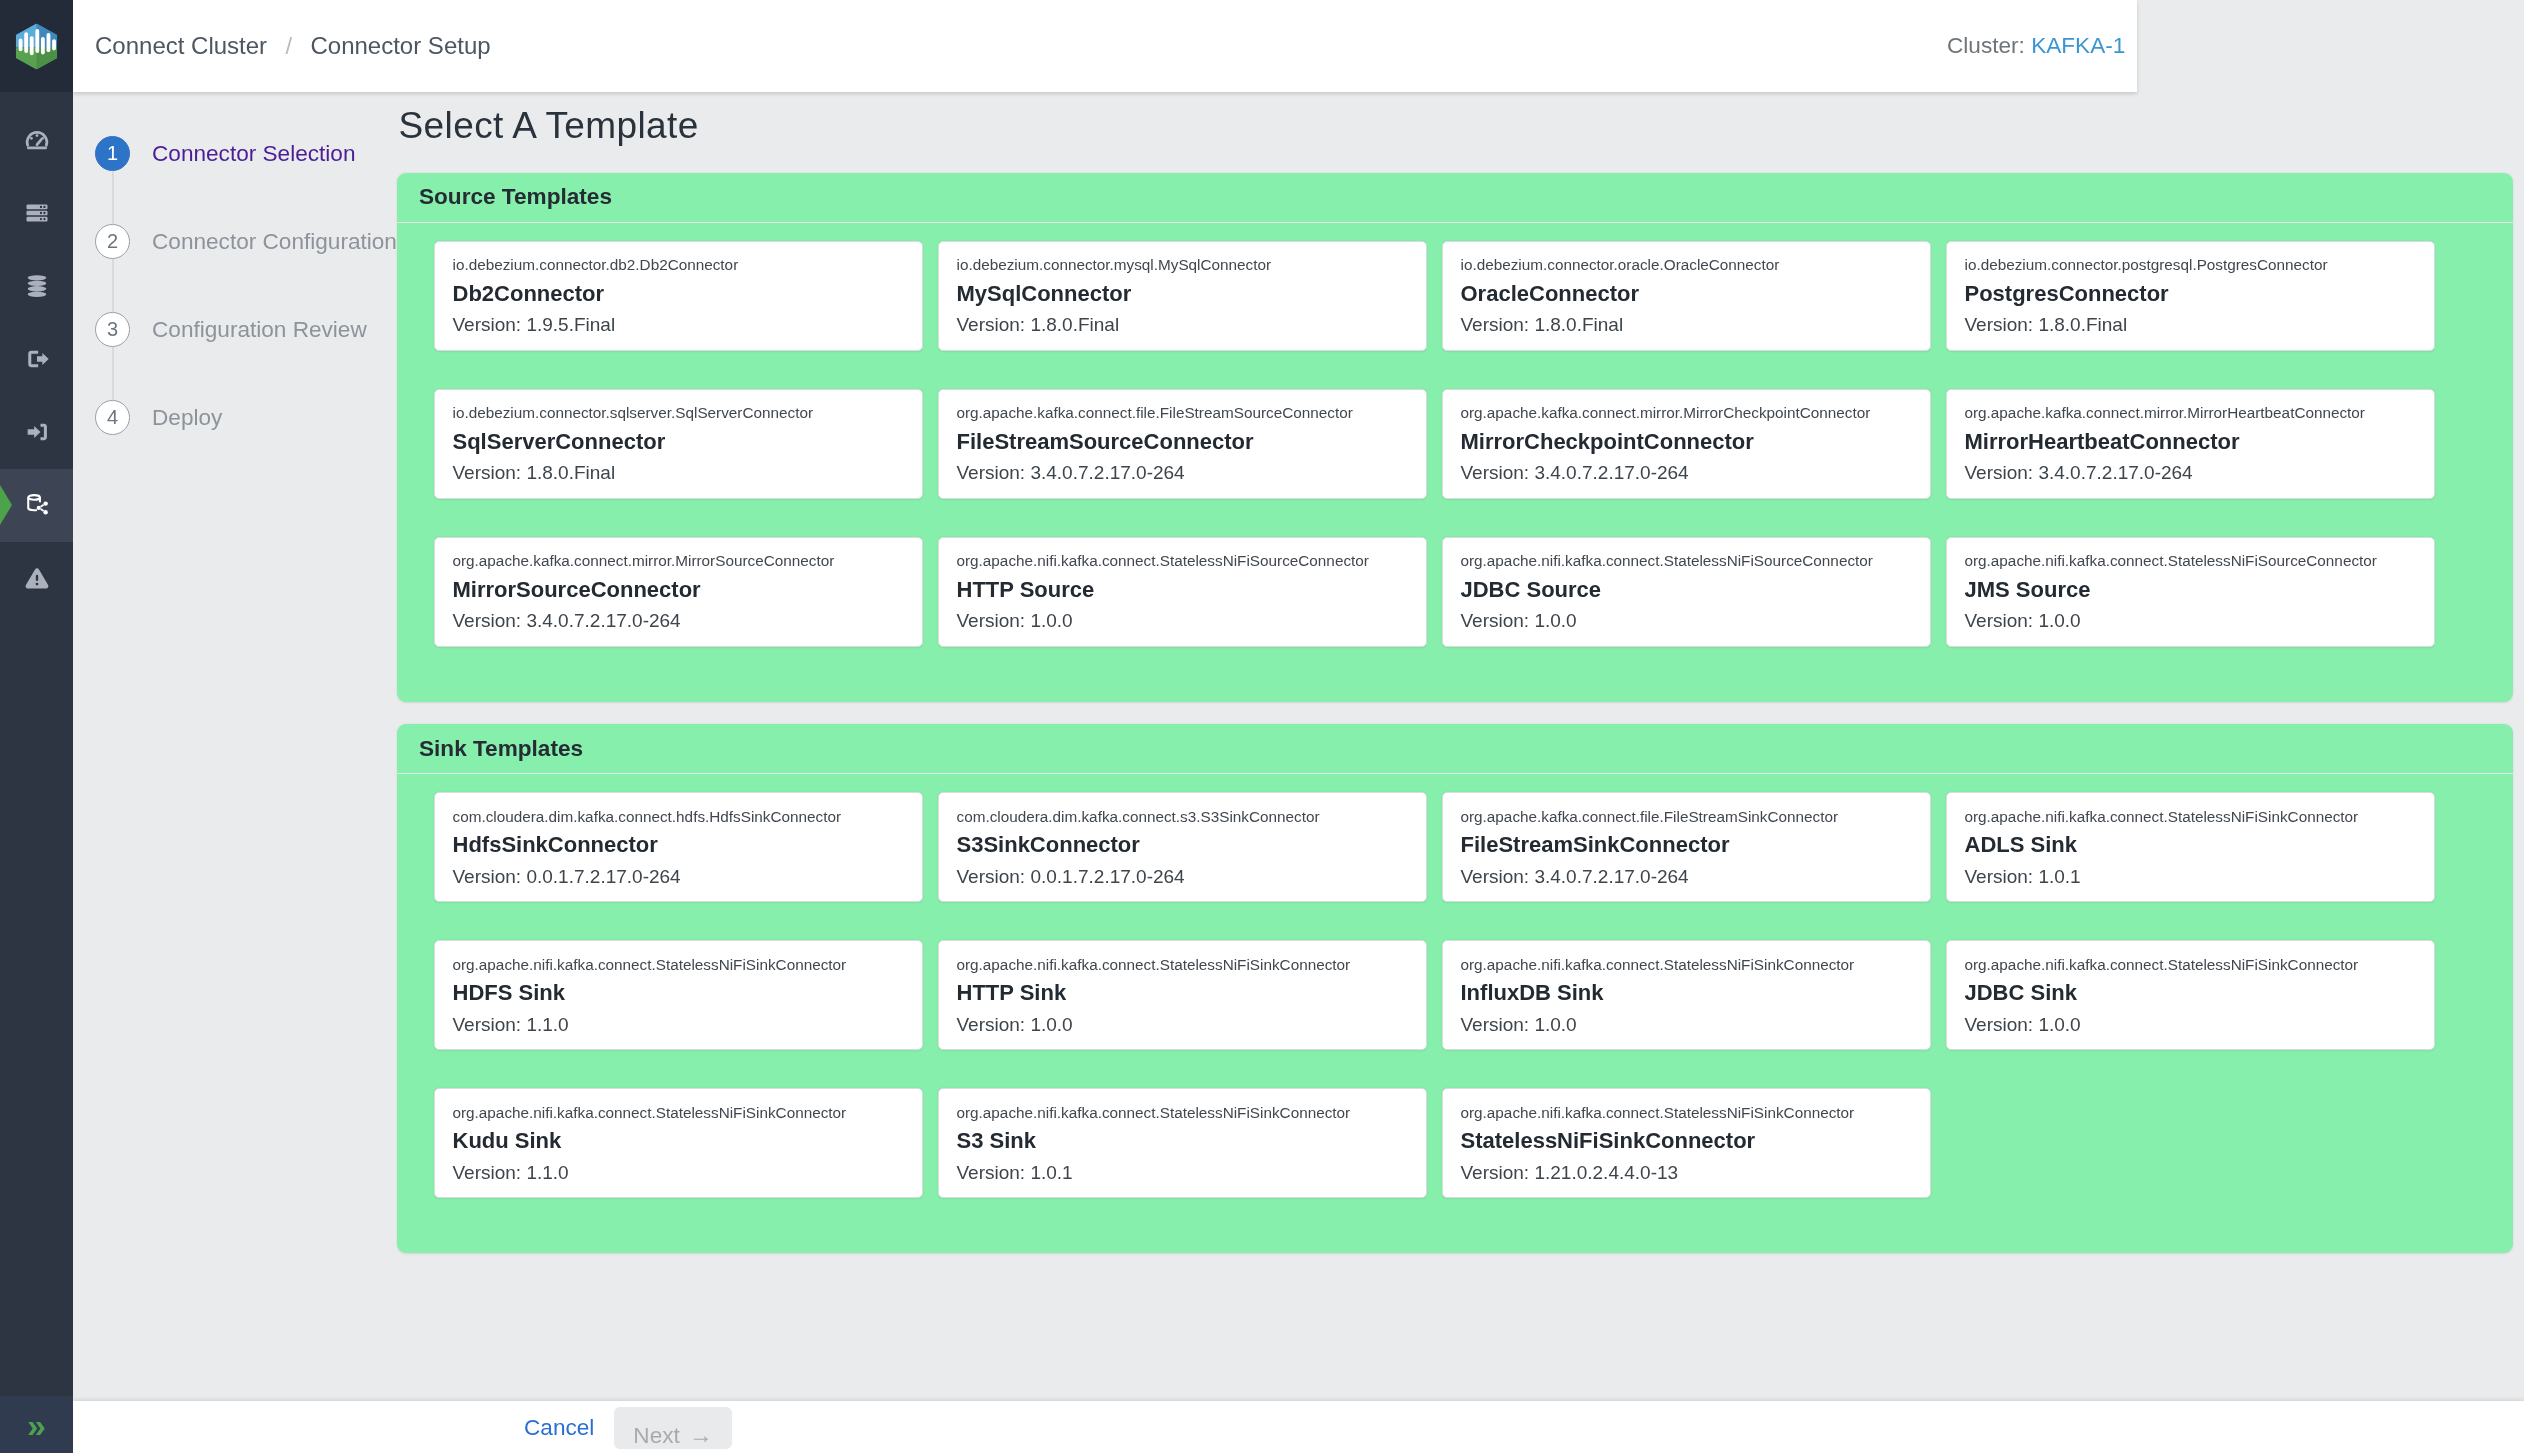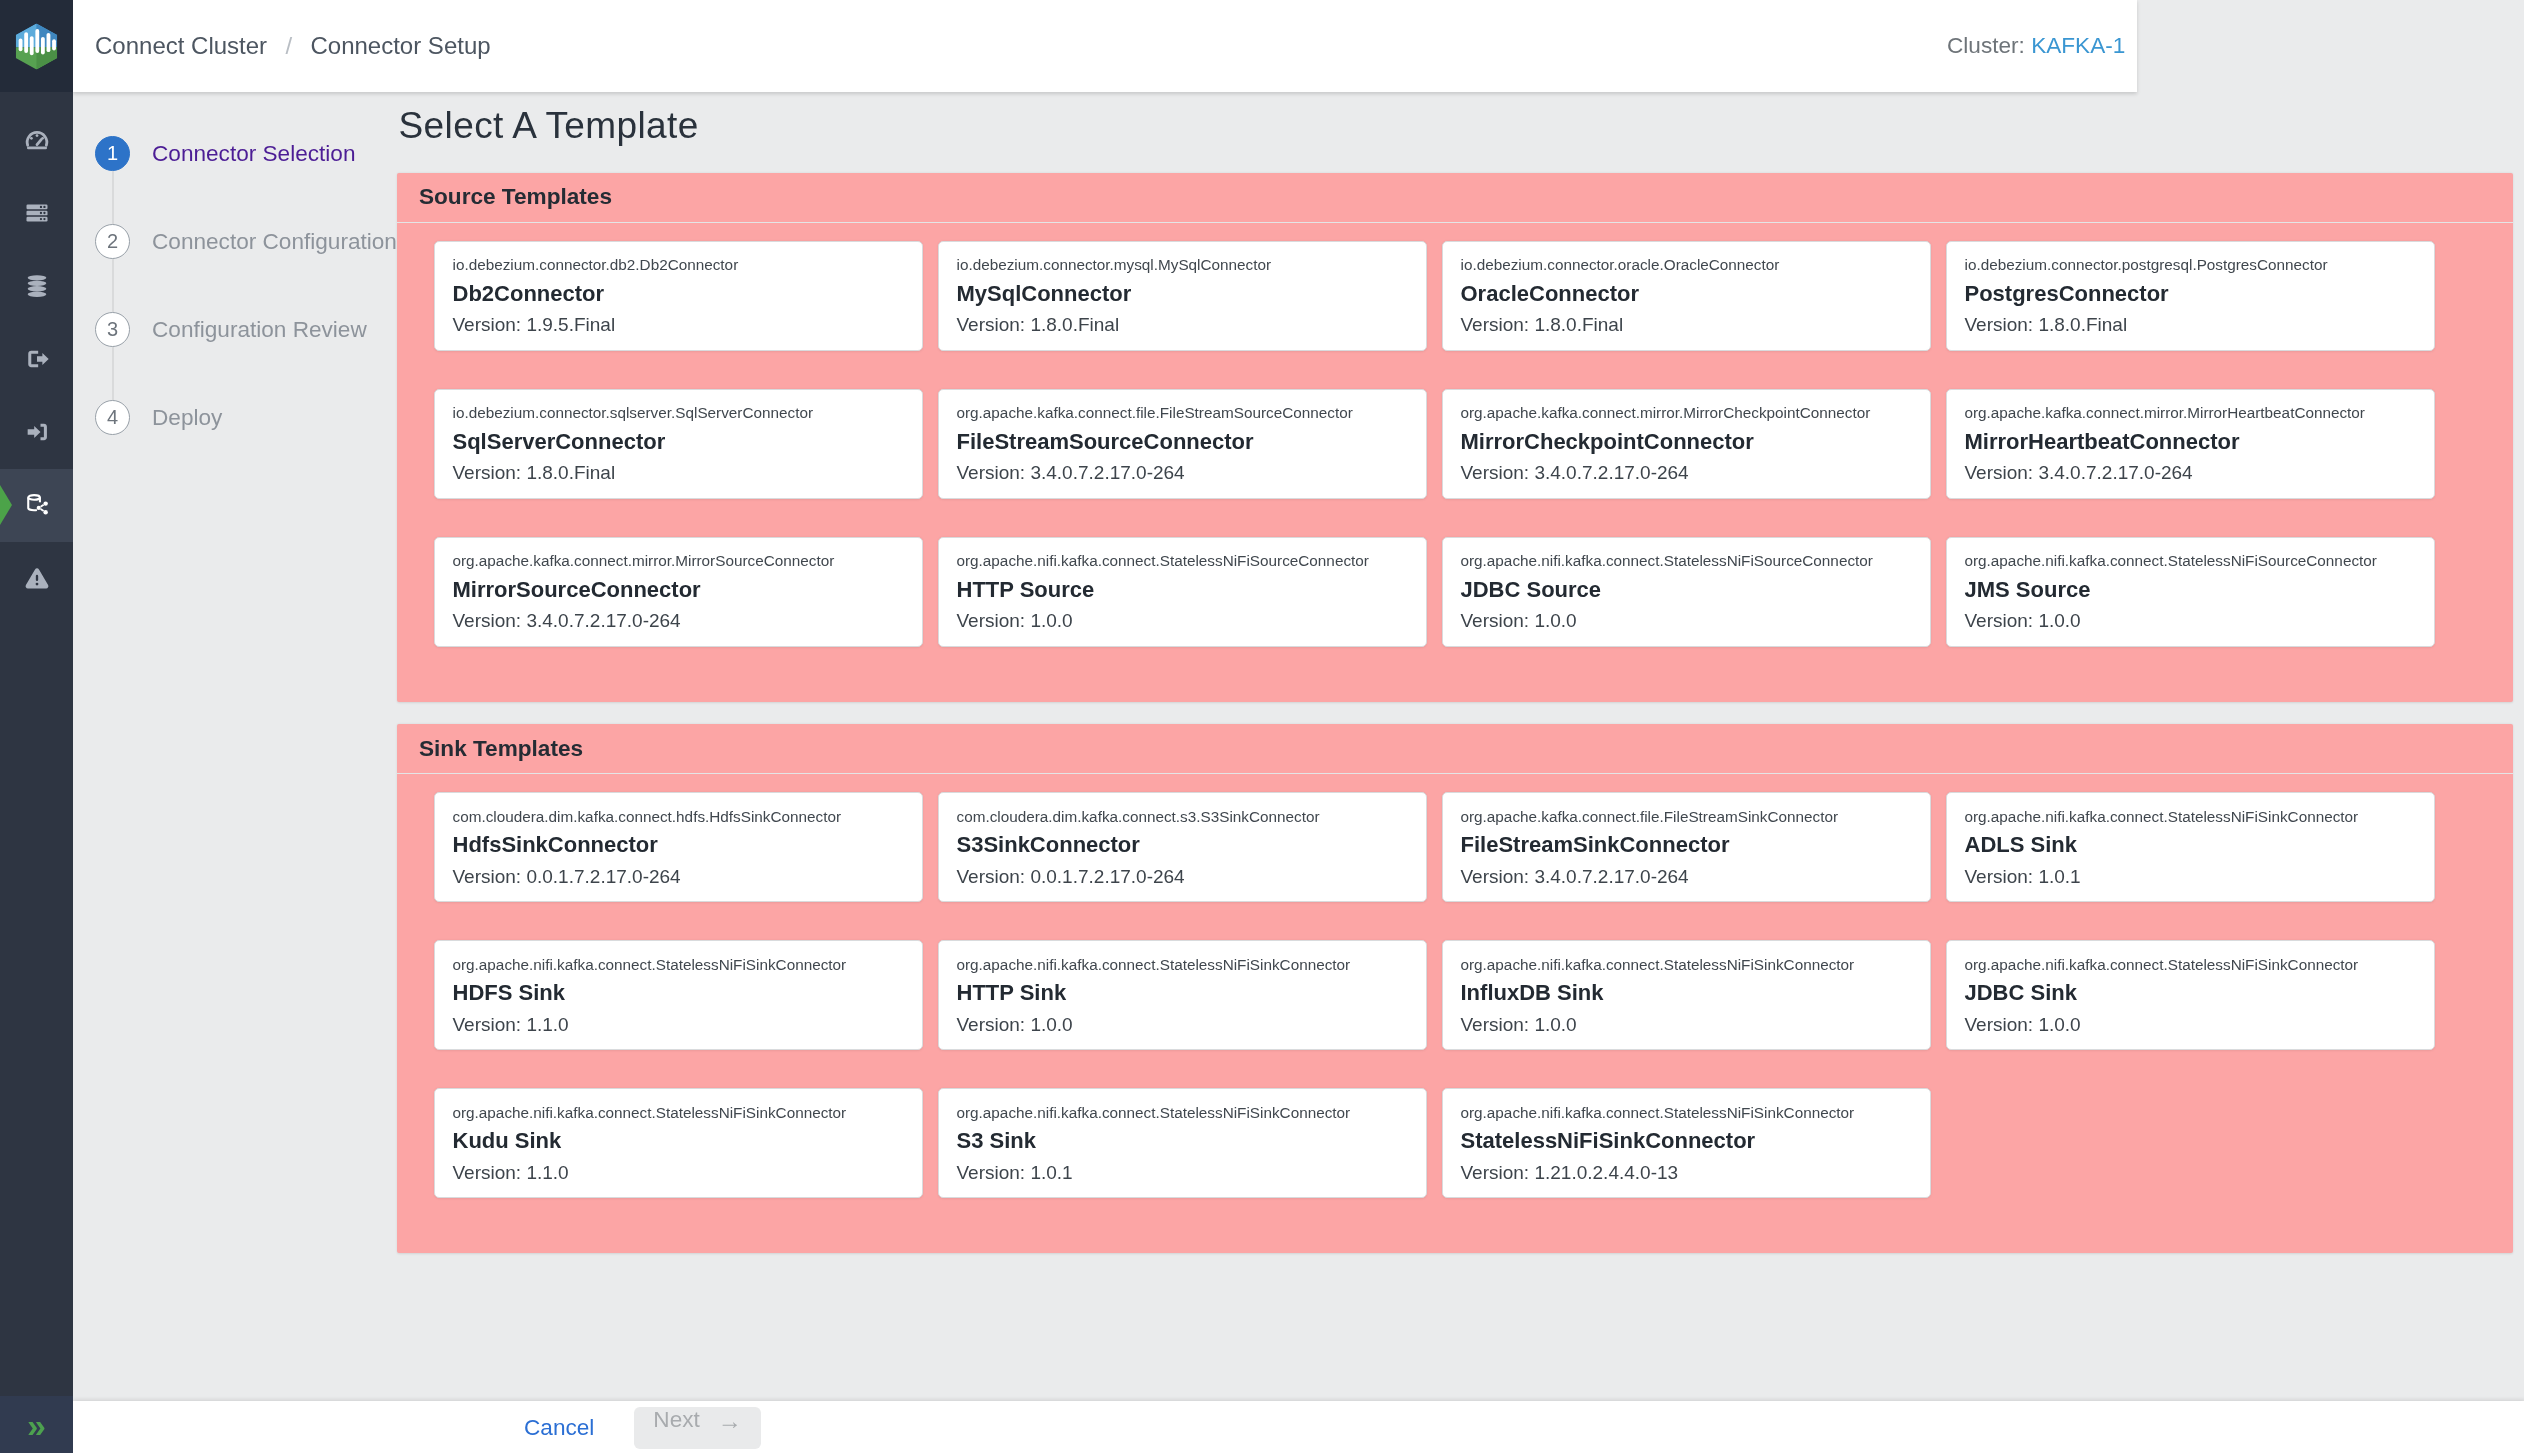--- a/index.html
+++ b/index.html
@@ -38,37 +38,37 @@
   .step-circle { position:relative; z-index:1; width:35px; height:35px; margin-left:22px; border-radius:50%;
     background:#ffffff; border:1.5px solid #98a0a8; color:#6d747c; font-size:20px;
     display:flex; align-items:center; justify-content:center; }
   .step-label { margin-left:22px; font-size:22.6px; color:#8d939b; }
   .step.active .step-circle { background:#2d73c8; border-color:#2d73c8; color:#ffffff; }
   .step.active .step-label { color:#4c1d95; }
 
   .main { position:absolute; left:324px; top:0; width:2116px; }
   .page-title { margin:13px 0 0 1.5px; font-size:37px; font-weight:300; color:#2a323c; letter-spacing:0.4px; }
 
-  .panel { background:#fca5a5; border-radius:2px; box-shadow:0 0.7px 2.2px rgba(0,0,0,.10); margin-top:25.6px; }
+  .panel { background:#86efac; border-radius:9px; box-shadow:0 0.7px 2.2px rgba(0,0,0,.10); margin-top:25.6px; }
   .panel:nth-of-type(2) { margin-top:22.6px; }
   .panel-header { height:50px; display:flex; align-items:center; padding-left:22px;
     border-bottom:0.7px solid #e4e5e6; font-size:22.6px; font-weight:bold; color:#252c34; }
   .card-grid { display:grid; grid-template-columns:repeat(4, 489px); gap:38px 15px; padding:18px 20px 55px 37px; }
   .card { height:110px; background:#ffffff; border:0.7px solid #d9dbdd; border-radius:5.1px;
     box-shadow:0 0.7px 2.2px rgba(0,0,0,.07); padding:14.6px 17.5px; cursor:pointer; overflow:hidden; }
   .card-class { font-size:15.3px; color:#40474e; white-space:nowrap; overflow:hidden; }
   .card-name { font-size:22px; font-weight:bold; color:#232a32; margin-top:6.6px; white-space:nowrap; }
   .card-version { font-size:19px; color:#3d444b; margin-top:7.3px; white-space:nowrap; }
 
   
   .footer { position:absolute; left:73px; bottom:0; width:2452px; height:53px; background:#ffffff;
     box-shadow:0 -1.5px 4.4px rgba(0,0,0,.12); display:flex; align-items:center; z-index:7; }
   .cancel-link { margin-left:451px; font-size:22.6px; color:#2b6fd4; cursor:pointer; background:none; border:none; font-family:inherit; }
-  .next-btn { margin-left:40px; height:42px; padding:0 19px; background:#e9eaeb; color:#a8abae;
-    font-size:22.6px; border:none; border-radius:5.8px; display:flex; align-items:flex-start; gap:18px; font-family:inherit; }
+  .next-btn { margin-left:20px; height:42px; padding:0 19px; background:#e9eaeb; color:#a8abae;
+    font-size:22.6px; border:none; border-radius:5.8px; display:flex; align-items:flex-end; gap:9px; font-family:inherit; }
   .next-btn .arrow { font-size:24px; }
 </style>
 </head>
 <body>
 
 <div id="app">
 
   <header class="topbar">
     <div class="breadcrumb">
       <span>Connect Cluster</span>

